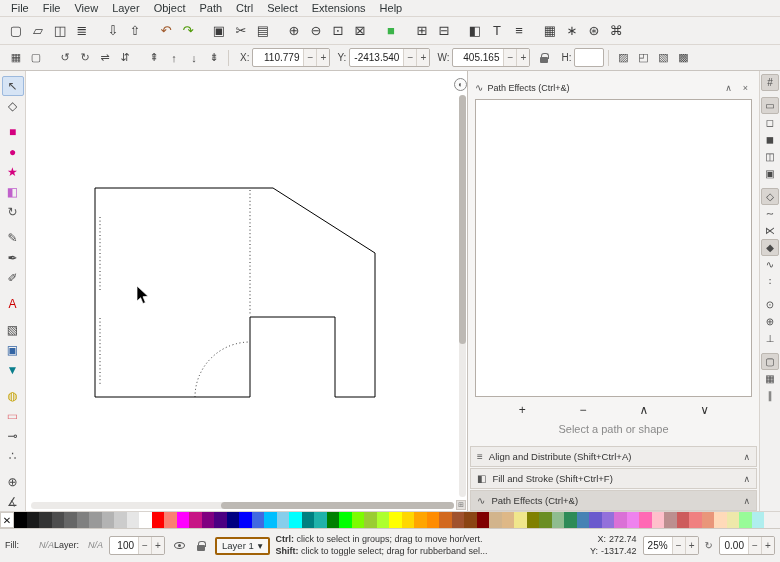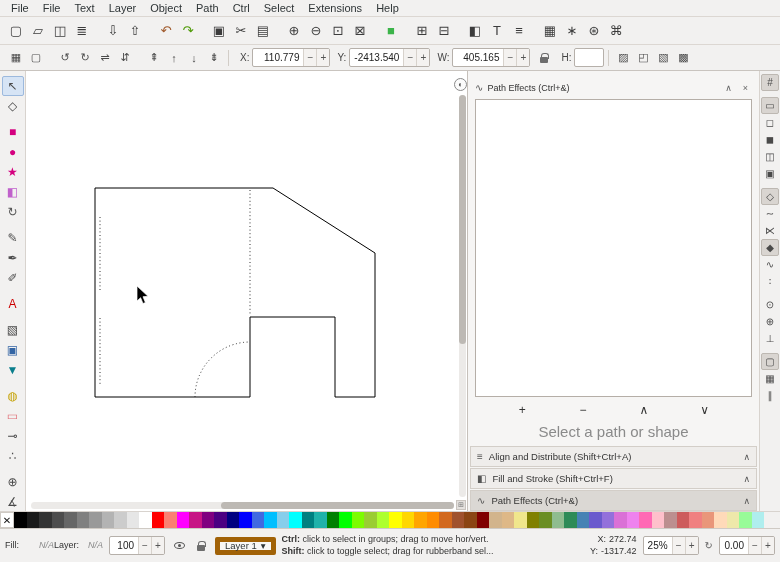--- a/index.html
+++ b/index.html
@@ -65,21 +65,21 @@
           display:flex; flex-direction:column; }
   .dock-head { display:flex; align-items:center; gap:4px; height:17px; margin:8px 7px 3px 7px;
                font-size:9px; color:#333; }
   .dock-head .ttl { font-size:9px; }
   .mini { width:13px; height:13px; border:none; background:transparent; color:#666; font-size:9px;
           display:flex; align-items:center; justify-content:center; padding:0; }
   .spacer { flex:1; }
   .pe-list { flex:1; margin:0 7px; background:#ffffff; border:1px solid #b5aea7; }
   .pe-controls { height:26px; display:flex; align-items:center; justify-content:space-around; padding:0 24px; }
   .pebtn { border:none; background:transparent; font-size:12px; color:#333; width:44px; height:20px; }
-  .pe-caption { text-align:center; font-size:15px; color:#8a8a8a; height:16px; margin-bottom:6px; }
+  .pe-caption { text-align:center; font-size:11px; color:#8a8a8a; height:16px; margin-bottom:6px; }
   .fold { height:21px; margin:1px 2px 0 2px; border:1px solid #d3cec8; background:#efedeb;
           display:flex; align-items:center; gap:6px; padding:0 6px; font-size:9.5px; color:#333; }
   .fold.active { background:#dbd8d4; }
   .fold-ico { font-size:10px; color:#555; }
   .fold-chev { margin-left:auto; color:#555; font-size:9px; }
   
   .snapbar { width:21px; background:#f2f1f0; border-left:1px solid #d8d3ce;
              display:flex; flex-direction:column; align-items:center; padding-top:3px; }
   .snapbtn { width:18px; height:17px; border:none; background:transparent; padding:0;
              font-size:10px; color:#4a4a4a; display:flex; align-items:center; justify-content:center; }
@@ -96,38 +96,38 @@
             background:#f2f1f0; border-top:1px solid #cfcac4; }
   .fs-block { display:flex; flex-direction:row; justify-content:flex-end; line-height:1.3; }
   .fs-row { display:flex; gap:4px; font-size:9px; }
   .fs-lbl { color:#333; width:30px; }
   .fs-val { color:#888; font-style:italic; }
   .ibtn { width:16px; height:16px; border:none; background:transparent; padding:0;
           display:flex; align-items:center; justify-content:center; }
   .eye { width:11px; height:7px; border:1px solid #555; border-radius:50%; position:relative; }
   .eye::after { content:""; position:absolute; inset:1px 3px; background:#555; border-radius:50%; }
   .layer-select { display:flex; align-items:center; gap:4px; height:18px; padding:0 5px;
-                  border:5px solid #a16207; border-radius:2px; background:#f8f7f6; font-size:9.5px; }
+                  border:2px solid #a16207; border-radius:2px; background:#f8f7f6; font-size:9.5px; }
   .msg { flex:1; font-size:9px; line-height:1.3; color:#333; overflow:hidden; white-space:nowrap; }
   .msg b { font-weight:bold; }
   .coords { display:flex; flex-direction:column; justify-content:center; line-height:1.3;
             font-size:9px; color:#333; min-width:62px; text-align:right; }
   .coords .row { display:flex; justify-content:flex-end; gap:3px; }
   .rot-ind { color:#666; font-size:10px; }
 </style>
 </head>
 <body>
 
 <div class="menubar">
 
     <span class="menu-item">File</span>
 
     <span class="menu-item">File</span>
 
-    <span class="menu-item">Text</span>
+    <span class="menu-item">View</span>
 
     <span class="menu-item">Layer</span>
 
     <span class="menu-item">Object</span>
 
     <span class="menu-item">Path</span>
 
     <span class="menu-item">Ctrl</span>
 
     <span class="menu-item">Select</span>

